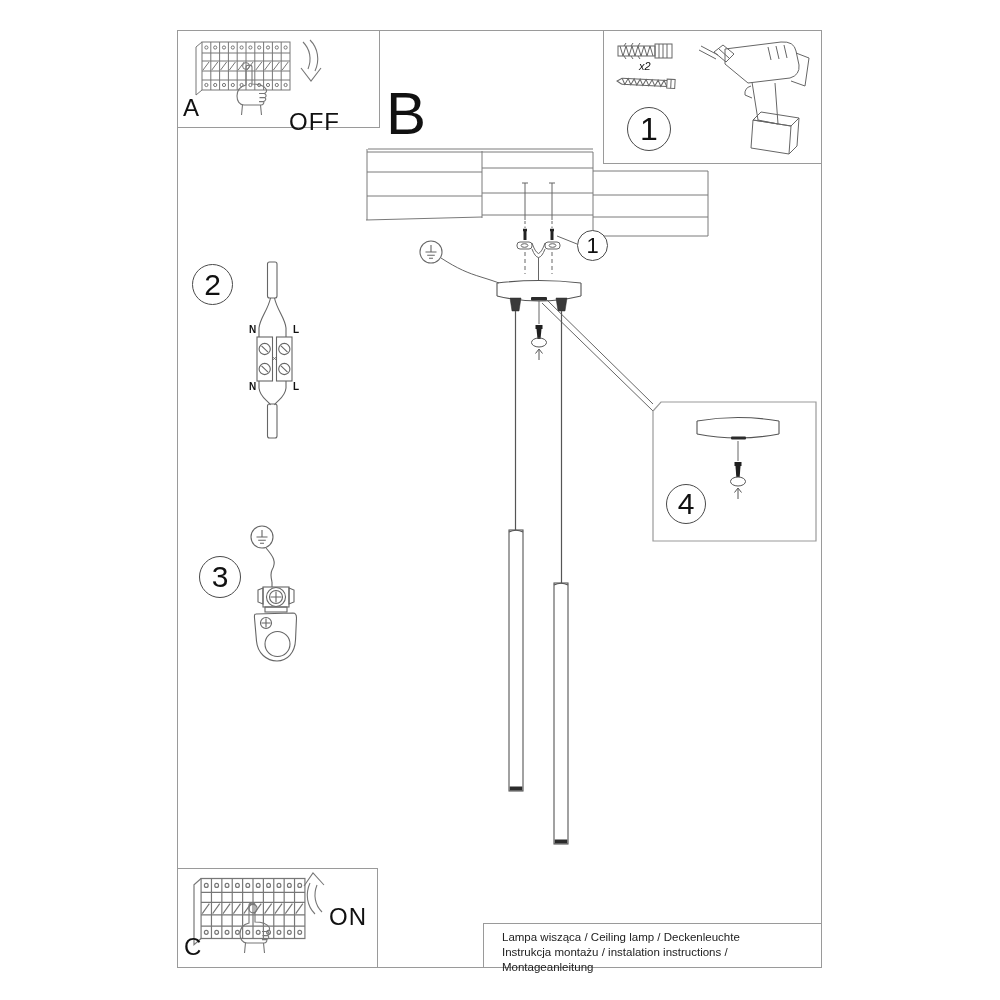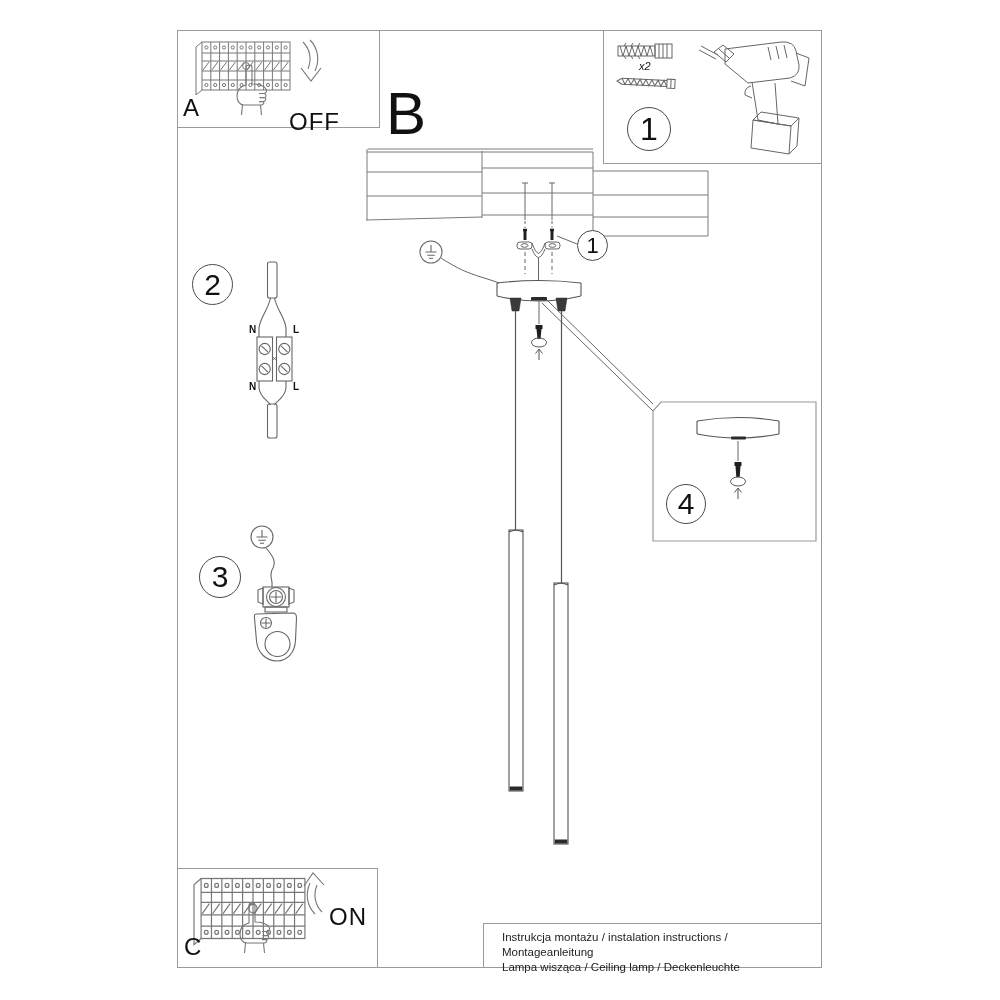--- a/index.html
+++ b/index.html
@@ -289,17 +289,17 @@
   <span class="lbl wire-label" style="left:249px;top:381px;">N</span>
   <span class="lbl wire-label" style="left:293px;top:381px;">L</span>
 
   <div class="badge" style="left:627px;top:107px;width:44px;height:44px;font-size:32px;">1</div>
   <div class="badge" style="left:577px;top:230px;width:31px;height:31px;font-size:22px;">1</div>
   <div class="badge" style="left:192px;top:264px;width:41px;height:41px;font-size:30px;">2</div>
   <div class="badge" style="left:199px;top:556px;width:42px;height:42px;font-size:30px;">3</div>
   <div class="badge" style="left:666px;top:484px;width:40px;height:40px;font-size:30px;">4</div>
 
   <div class="footer-box" style="left:483px;top:923px;width:339px;height:45px;">
+    <div>Lampa wisząca / Ceiling lamp / Deckenleuchte</div>
     <div>Instrukcja montażu / instalation instructions / Montageanleitung</div>
-    <div>Lampa wisząca / Ceiling lamp / Deckenleuchte</div>
   </div>
 
 </div>
 
 </body></html>

